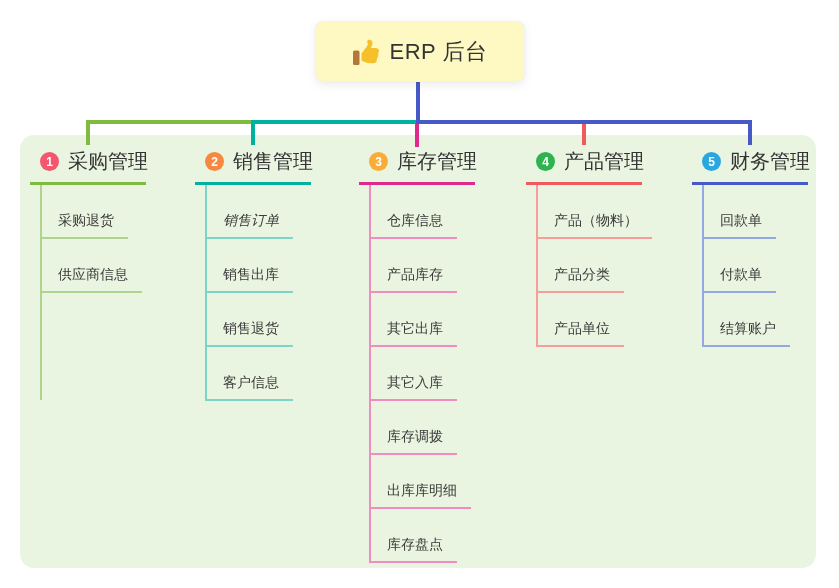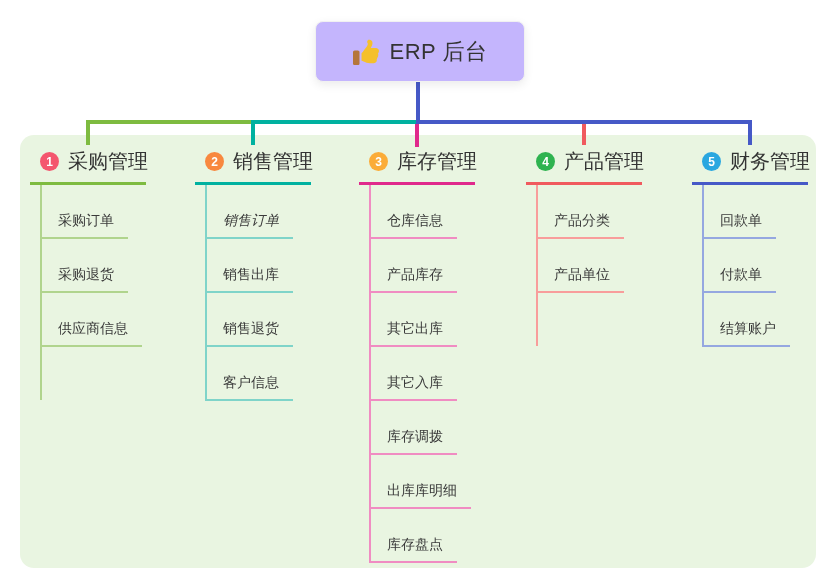--- a/index.html
+++ b/index.html
@@ -19,21 +19,21 @@
     width: 796px; height: 433px;
     background: var(--canvas-bg, #e9f5e1);
     border-radius: 14px;
   }
 
   
   .root-node {
     position: absolute;
     left: 315px; top: 21px;
     width: 210px; height: 61px;
-    background: #c4b5fd;
+    background: #fef9c3;
     border: 1px solid #f1f1f1;
     border-radius: 8px;
     box-shadow: 0 3px 10px rgba(0,0,0,0.08);
     display: flex;
     align-items: center;
     justify-content: center;
     gap: 11px;
   }
   .root-label {
     font-size: 22px;
@@ -141,23 +141,20 @@
   </div>
 
   <div>
       <div class="branch col-0">
     <div class="branch-header" style="border-bottom-color: rgb(126, 187, 64);">
       <span class="badge" style="background: rgb(244, 86, 110);">1</span>
       <span class="branch-label">采购管理</span>
     </div>
     <div class="branch-children">
       <div class="branch-connector" style="background: rgb(176, 212, 141); height: 215px;"></div>
-    <div class="child-row">
-            <span class="child-label" style="border-bottom-color: rgb(176, 212, 141);">采购订单</span>
-          </div>
           <div class="child-row">
             <span class="child-label" style="border-bottom-color: rgb(176, 212, 141);">采购退货</span>
           </div>
           <div class="child-row">
             <span class="child-label" style="border-bottom-color: rgb(176, 212, 141);">供应商信息</span>
           </div>
         </div>
   </div>
       <div class="branch col-1">
     <div class="branch-header" style="border-bottom-color: rgb(0, 177, 160);">
@@ -210,20 +207,23 @@
           </div>
         </div>
   </div>
       <div class="branch col-3">
     <div class="branch-header" style="border-bottom-color: rgb(240, 90, 94);">
       <span class="badge" style="background: rgb(47, 179, 80);">4</span>
       <span class="branch-label">产品管理</span>
     </div>
     <div class="branch-children">
       <div class="branch-connector" style="background: rgb(248, 157, 155); height: 161px;"></div>
+    <div class="child-row">
+            <span class="child-label" style="border-bottom-color: rgb(248, 157, 155);">产品（物料）</span>
+          </div>
           <div class="child-row">
             <span class="child-label" style="border-bottom-color: rgb(248, 157, 155);">产品分类</span>
           </div>
           <div class="child-row">
             <span class="child-label" style="border-bottom-color: rgb(248, 157, 155);">产品单位</span>
           </div>
         </div>
   </div>
       <div class="branch col-4">
     <div class="branch-header" style="border-bottom-color: rgb(70, 89, 199);">

